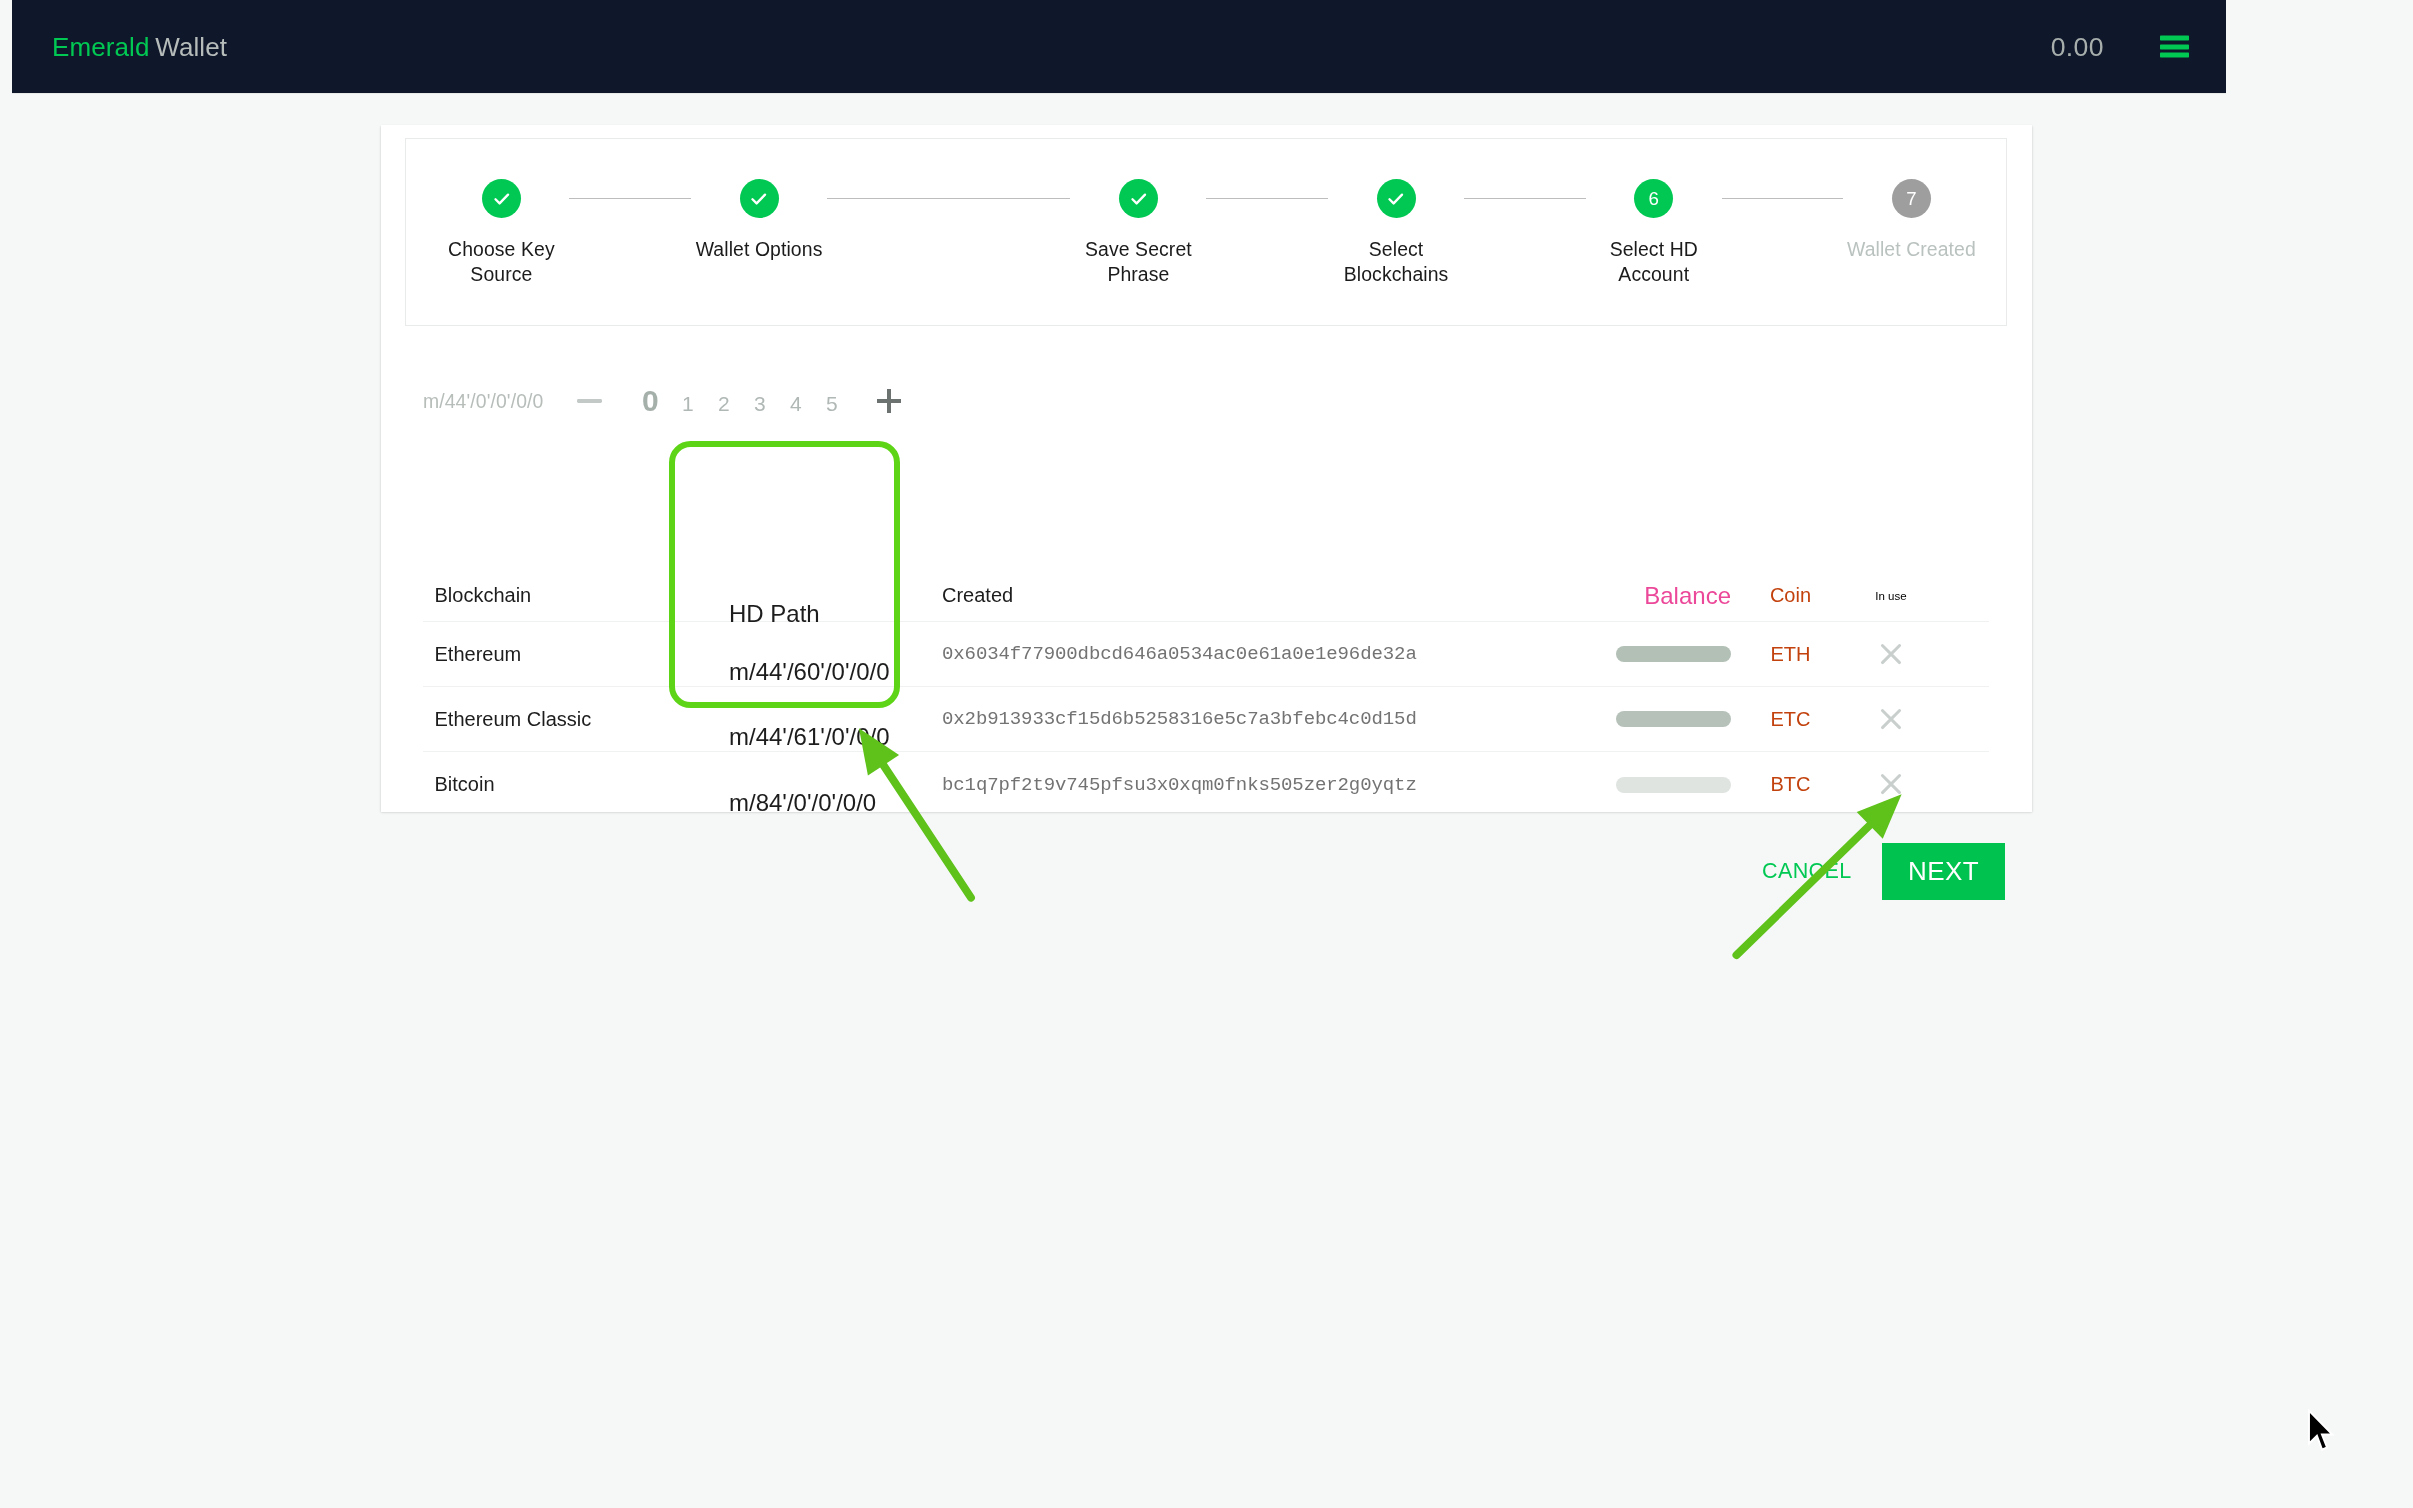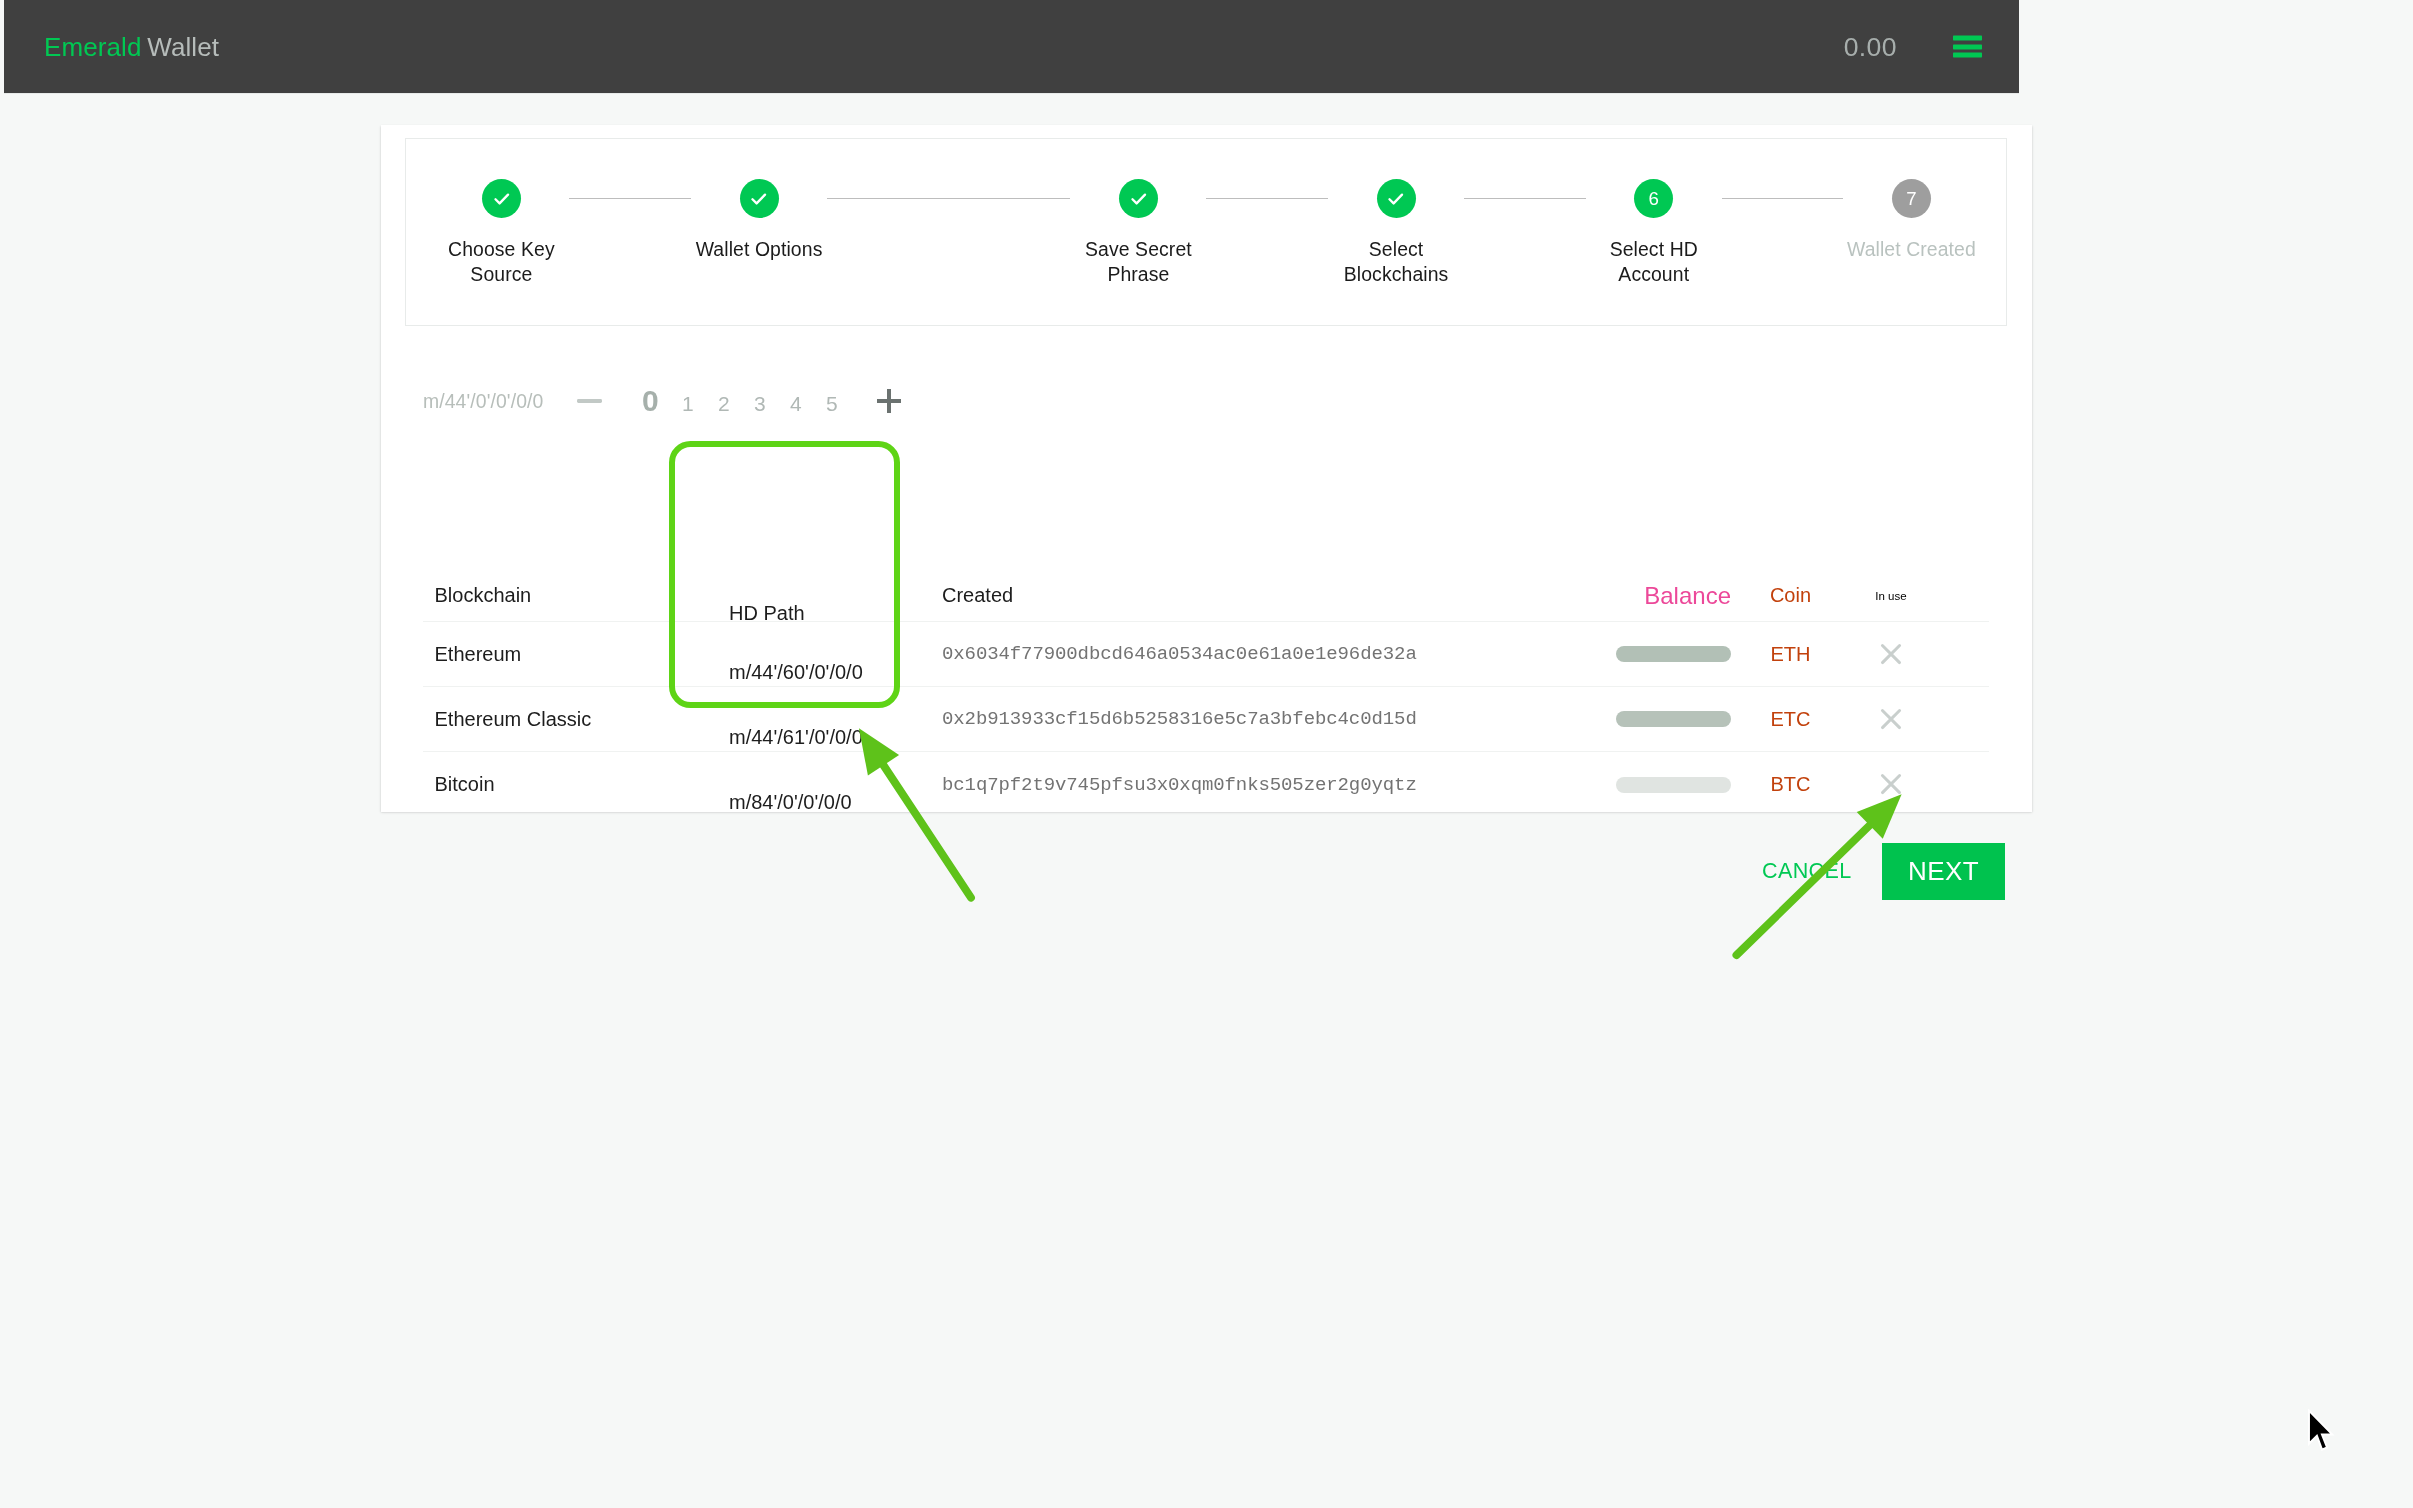--- a/index.html
+++ b/index.html
@@ -5,23 +5,23 @@
   * { box-sizing: border-box; margin: 0; padding: 0; }
   html, body {
     width: 2413px; height: 1508px;
     background: #f6f8f7;
     font-family: "Liberation Sans", sans-serif;
     overflow: hidden;
   }
 
   
   .topbar {
-    position: absolute; left: 4px; top: 0;
-    width: 2015px; height: 94px;
-    background: #404040;
+    position: absolute; left: 12px; top: 0;
+    width: 2214px; height: 94px;
+    background: #0f172a;
     border-bottom: 0.7px solid #e7eae9;
     display: flex; align-items: center;
   }
   .brand {
     position: absolute; left: 40px; top: 50%;
     transform: translateY(-50%);
     font-size: 26px; letter-spacing: 0.1px; white-space: nowrap;
   }
   .brand .b-emerald { color: #00c853; }
   .brand .b-wallet { color: #b6bcba; margin-left: 5.7px; }
@@ -91,21 +91,21 @@
   }
   .acct-plus::before { left: 0; top: 10px; width: 24.4px; height: 4.3px; }
   .acct-plus::after { top: 0; left: 10px; height: 24.4px; width: 4.3px; }
 
   
   .tbl { position: absolute; left: 42px; top: 445px; width: 1566px; }
   .trow { display: flex; align-items: center; height: 65px; border-bottom: 0.7px solid #f0f2f1; }
   .trow.head { height: 52px; border-bottom: 0.7px solid #f0f2f1; }
   .trow.last { border-bottom: none; }
   .c-chain { width: 273px; font-size: 20px; color: #1d1d1d; padding-left: 11.5px; }
-  .c-path  { width: 230px; font-size: 20px; color: #1d1d1d; padding-left: 33px; margin-top: 36px; }
+  .c-path  { width: 230px; font-size: 24px; color: #1d1d1d; padding-left: 33px; margin-top: 36px; }
   .c-addr  { width: 646px; font-size: 19px; color: #737373; font-family: "Liberation Mono", monospace; padding-left: 16px; letter-spacing: -0.1px; }
   .c-bal   { width: 172px; display: flex; justify-content: flex-end; padding-right: 13px; }
   .c-coin  { width: 93px; font-size: 20px; color: #c2410c; text-align: center; }
   .c-use   { width: 108px; display: flex; justify-content: center; }
   .trow.head .c-chain, .trow.head .c-path { color: #1d1d1d; }
   .trow.head .c-addr { color: #1d1d1d; font-family: "Liberation Sans", sans-serif; font-size: 20px; letter-spacing: 0; }
   .trow.head .c-bal { font-size: 24px; color: #ec4899; align-items: center; }
   .bal-bar { height: 16px; border-radius: 8px; }
   .x-icon { width: 24.4px; height: 24.4px; position: relative; cursor: pointer; }
   .x-icon::before, .x-icon::after {

